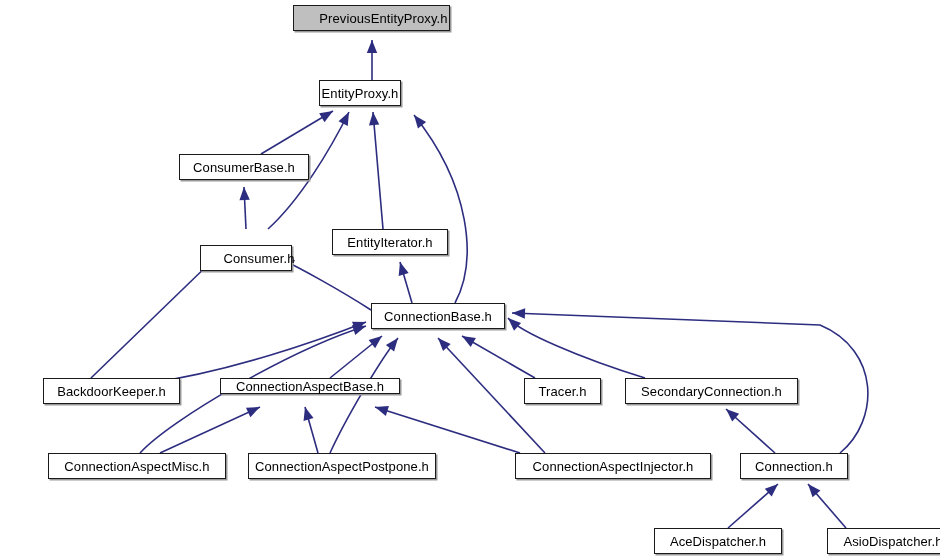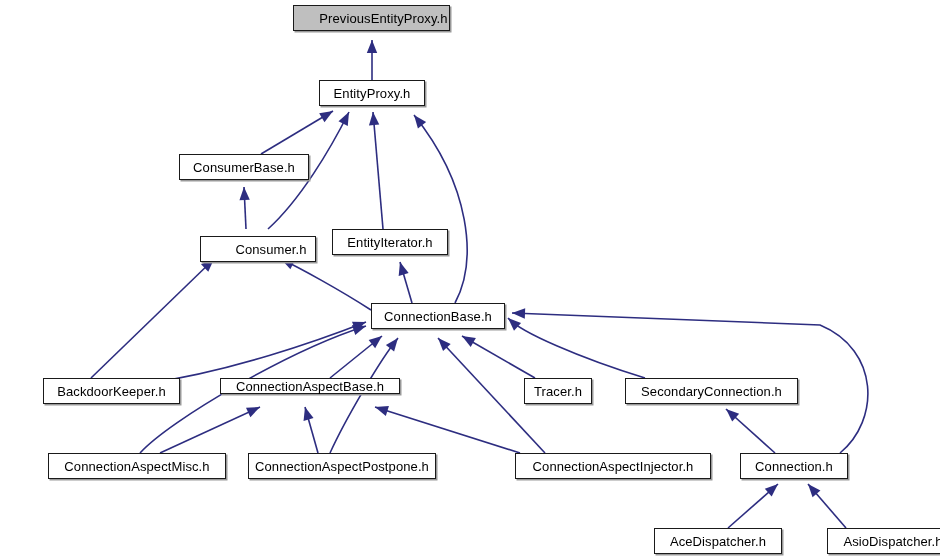--- a/index.html
+++ b/index.html
@@ -106,42 +106,42 @@
         <path d="M 728,528 L 778,484" class="edge-path"></path>
         <polygon points="778,484 771.6760141364445,496.4918854780833 764.8054685277126,488.6844785437462" class="edge-head"></polygon>
         <path d="M 846,528 L 808,484" class="edge-path"></path>
         <polygon points="808,484 820.4325255599853,490.4398997042121 812.5615531957052,497.2375312064883" class="edge-head"></polygon>
       </g>
   </svg>
   <div id="nodes-layer">
       <div class="node root" style="left: 293px; top: 5px; width: 157px; height: 26px;">
         <span class="node-label">PreviousEntityProxy.h</span>
       </div>
-      <div class="node" style="left: 319px; top: 80px; width: 106px; height: 26px;">
+      <div class="node" style="left: 319px; top: 80px; width: 82px; height: 26px;">
         <span class="node-label">EntityProxy.h</span>
       </div>
       <div class="node" style="left: 179px; top: 154px; width: 130px; height: 26px;">
         <span class="node-label">ConsumerBase.h</span>
       </div>
-      <div class="node" style="left: 200px; top: 236px; width: 116px; height: 26px; padding-left: 26px;">
+      <div class="node" style="left: 200px; top: 245px; width: 92px; height: 26px; padding-left: 26px;">
         <span class="node-label">Consumer.h</span>
       </div>
       <div class="node" style="left: 332px; top: 229px; width: 116px; height: 26px;">
         <span class="node-label">EntityIterator.h</span>
       </div>
       <div class="node" style="left: 371px; top: 303px; width: 134px; height: 26px; text-align: right;">
         <span class="node-label">ConnectionBase.h</span>
       </div>
       <div class="node" style="left: 7px; top: 378px; width: 137px; height: 26px; margin-left: 36px;">
         <span class="node-label">BackdoorKeeper.h</span>
       </div>
       <div class="node" style="left: 220px; top: 378px; width: 180px; height: 16px;">
         <span class="node-label">ConnectionAspectBase.h</span>
       </div>
-      <div class="node" style="left: 524px; top: 378px; width: 68px; height: 26px;">
+      <div class="node" style="left: 524px; top: 378px; width: 77px; height: 26px;">
         <span class="node-label">Tracer.h</span>
       </div>
       <div class="node" style="left: 625px; top: 378px; width: 173px; height: 26px;">
         <span class="node-label">SecondaryConnection.h</span>
       </div>
       <div class="node" style="left: 48px; top: 453px; width: 178px; height: 26px;">
         <span class="node-label">ConnectionAspectMisc.h</span>
       </div>
       <div class="node" style="left: 248px; top: 453px; width: 188px; height: 26px;">
         <span class="node-label">ConnectionAspectPostpone.h</span>

